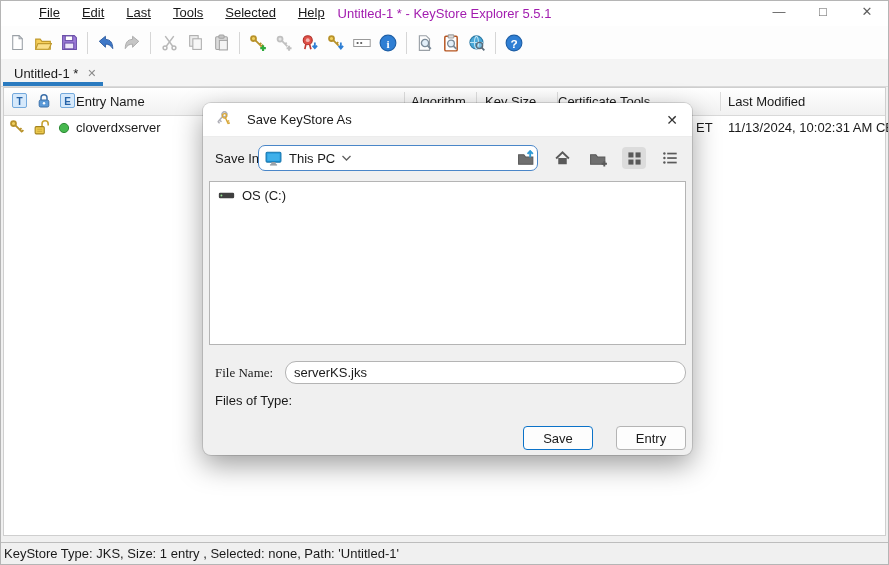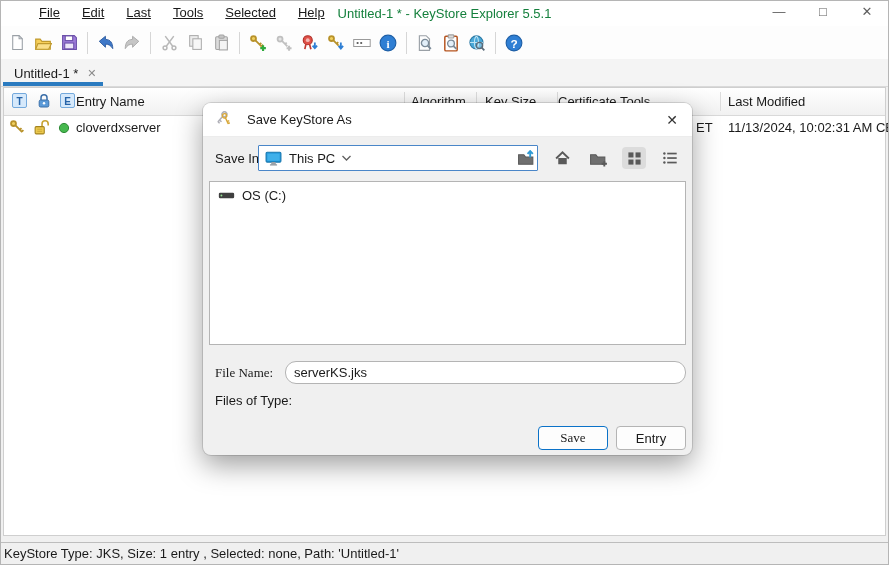--- a/index.html
+++ b/index.html
@@ -10,21 +10,21 @@
     font-size:13px;color:#1a1a1a;
     -webkit-font-smoothing:antialiased;
   }
   .abs{position:absolute;}
   #frame{position:absolute;inset:0;border:1px solid #b5b5b5;pointer-events:none;z-index:300;}
 
   
   #titlebar{left:0;top:0;width:889px;height:26px;background:#ffffff;display:flex;align-items:center;z-index:5;}
   #menubar{display:flex;margin-left:28px;z-index:2;text-decoration:underline;}
   .menu-item{padding:0 11px;line-height:26px;cursor:default;}
-  #win-title{position:absolute;left:0;right:0;text-align:center;color:#15803d;pointer-events:none;}
+  #win-title{position:absolute;left:0;right:0;text-align:center;color:#a21caf;pointer-events:none;}
   #win-controls{margin-left:auto;display:flex;z-index:2;}
   .win-ctrl{width:44px;height:26px;line-height:24px;text-align:center;color:#5f5f5f;font-size:13px;}
 
   
   #toolbar{left:0;top:26px;width:889px;height:33px;background:#fdfdfd;display:flex;align-items:center;padding-left:4px;box-sizing:border-box;z-index:5;}
   .tb-btn{width:26px;height:26px;display:flex;align-items:center;justify-content:center;border-radius:3px;}
   .tb-sep{width:1px;height:22px;background:#d6d6d6;margin:0 5px;}
   .icon{display:flex;align-items:center;justify-content:center;}
 
   
@@ -46,39 +46,39 @@
   .r-text{position:absolute;top:0;line-height:24px;white-space:nowrap;}
 
   
   #dialog{left:203px;top:103px;width:489px;height:352px;background:#f0f0f0;border-radius:8px;
           box-shadow:0 0 0 1px rgba(0,0,0,.12), 0 10px 28px rgba(0,0,0,.38);z-index:100;overflow:hidden;}
   #dlg-titlebar{position:absolute;left:0;top:0;right:0;height:33px;background:#ffffff;border-bottom:1px solid #ececec;display:flex;align-items:center;}
   #dlg-title-icon{margin-left:12px;}
   #dlg-title-text{margin-left:14px;}
   #dlg-close{margin-left:auto;width:40px;text-align:center;color:#333;font-size:14px;}
   .dlg-label{position:absolute;left:12px;white-space:nowrap;}
-  #combo-savein{position:absolute;left:55px;top:42px;width:280px;height:26px;background:#fff;border:1px solid #4a86c8;border-radius:1px;
+  #combo-savein{position:absolute;left:55px;top:42px;width:280px;height:26px;background:#fff;border:1px solid #4a86c8;border-radius:7px;
                 display:flex;align-items:center;box-sizing:border-box;}
   #combo-savein .icon{margin-left:6px;}
   #combo-savein-text{margin-left:7px;}
   .chevron{margin-left:auto;margin-right:8px;}
   #dlg-tools{position:absolute;right:10px;top:44px;display:flex;align-items:center;gap:12px;}
   .dlg-tool{width:24px;height:22px;display:flex;align-items:center;justify-content:center;border-radius:4px;}
   .dlg-tool.selected{background:#dcdcdc;}
   #file-list{position:absolute;left:6px;top:78px;width:477px;height:164px;background:#fff;border:1px solid #b4b4b4;box-sizing:border-box;}
   .file-item{display:flex;align-items:center;padding:6px 0 0 8px;}
   .file-item .icon{margin-right:7px;}
   .text-input{position:absolute;left:82px;width:401px;height:23px;background:#fff;border:1px solid #b4b4b4;box-sizing:border-box;
               font-family:"Liberation Sans",sans-serif;font-size:13px;color:#1a1a1a;padding:0 0 0 8px;outline:none;}
   .select-like{position:absolute;left:82px;width:401px;height:23px;background:#fff;border:1px solid #b4b4b4;box-sizing:border-box;
                display:flex;align-items:center;}
   #ftype-text{margin-left:8px;white-space:nowrap;overflow:hidden;}
   .dlg-btn{position:absolute;top:323px;width:70px;height:24px;background:#fdfdfd;border:1px solid #b4b4b4;border-radius:4px;
            display:flex;align-items:center;justify-content:center;box-sizing:border-box;}
-  #btn-save{left:335px;border:1.5px solid #0b72c8;font-family:Liberation Serif, serif;}
+  #btn-save{left:320px;border:1.5px solid #0b72c8;}
   #btn-cancel{left:413px;}
 
   
   #statusbar{left:0;top:542px;width:889px;height:23px;background:#f0f0f0;border-top:1px solid #bdbdbd;box-sizing:border-box;
              line-height:21px;padding-left:4px;z-index:5;}
 </style>
 </head>
 <body>
 
 <div id="titlebar" class="abs">

